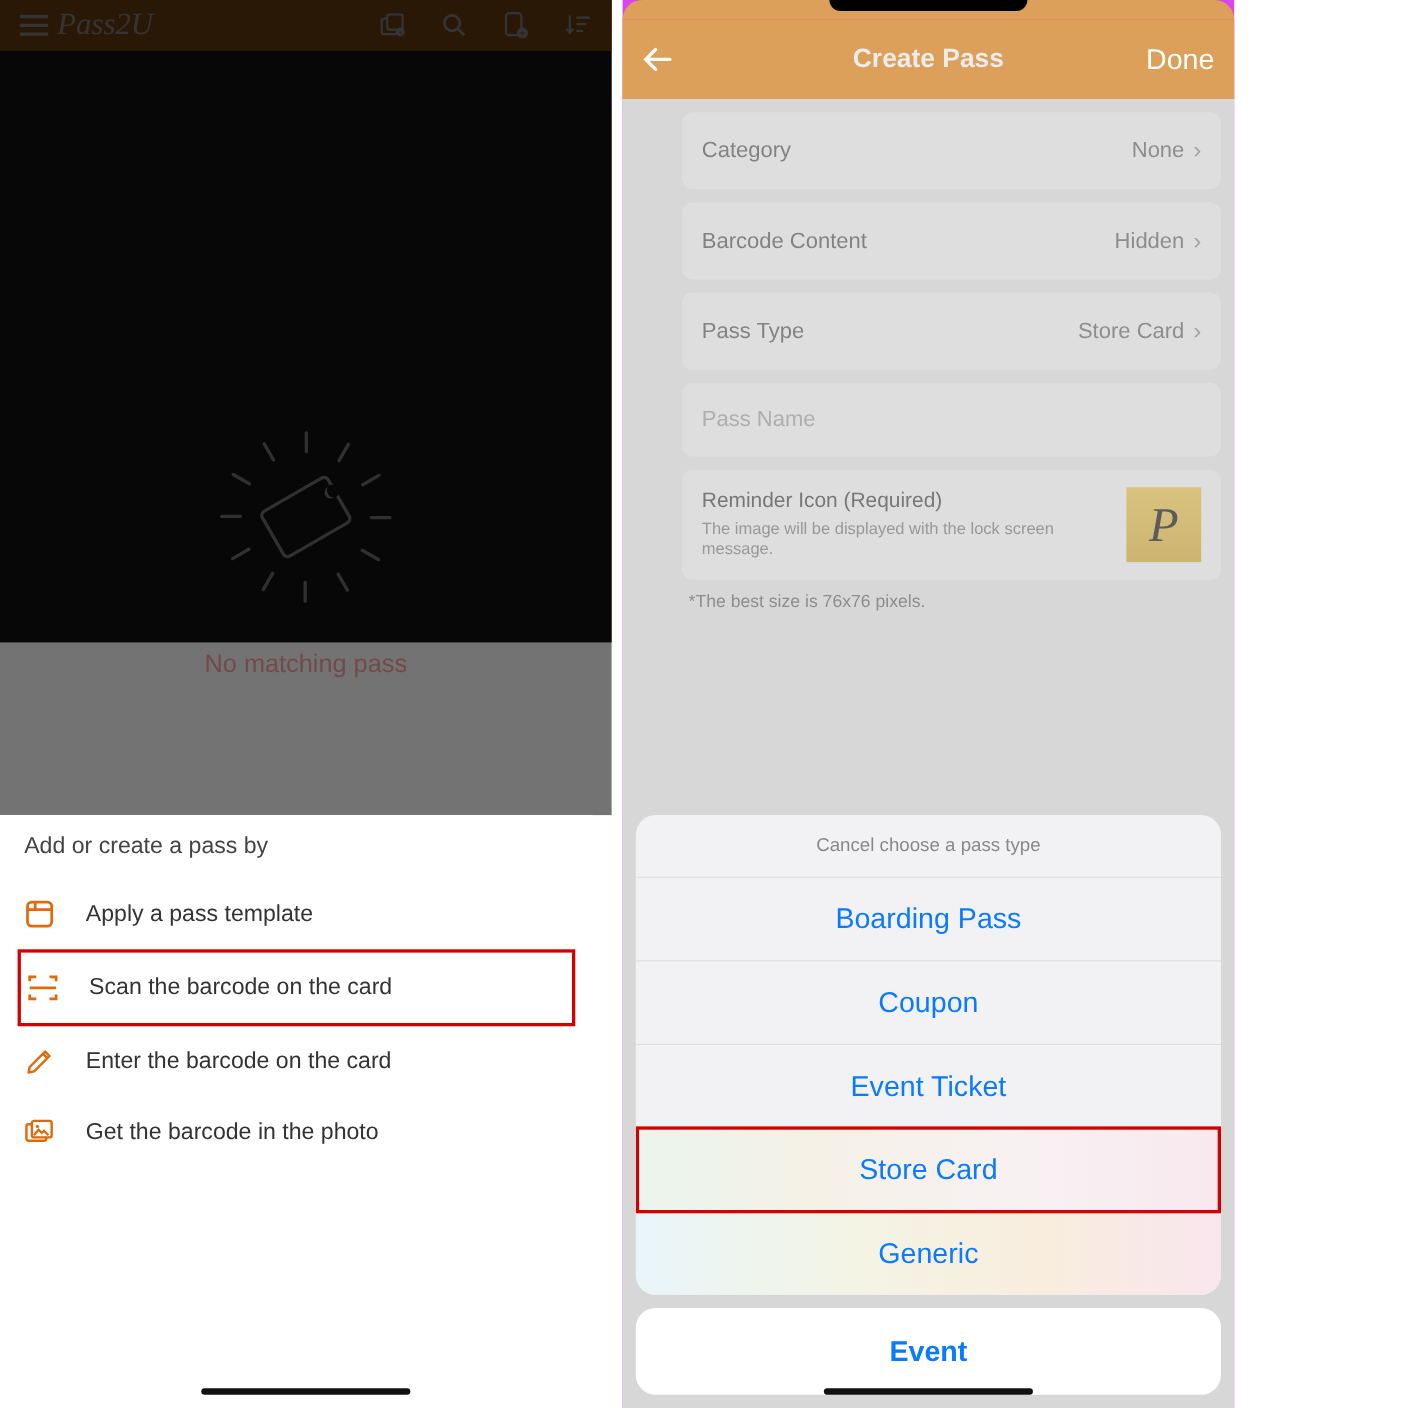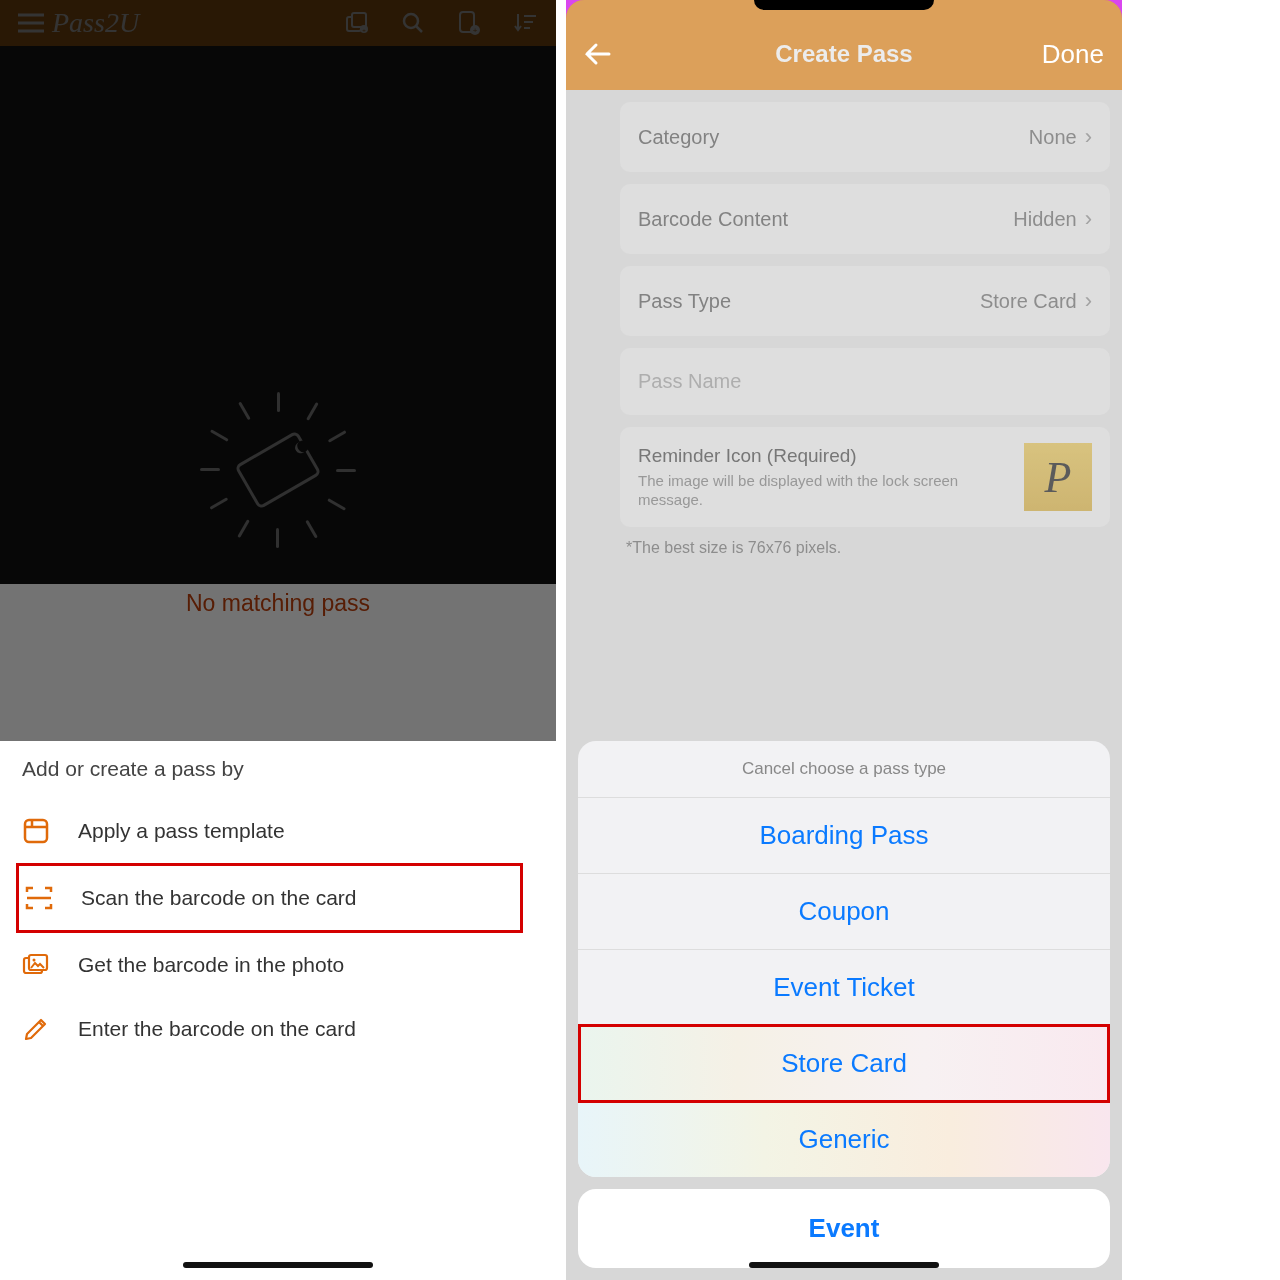--- a/index.html
+++ b/index.html
@@ -39,21 +39,21 @@
     position:absolute; left:50%; top:50%;
     width:72px; height:50px;
     border:3px solid #6a6a6a; border-radius:6px;
     transform: translate(-50%,-50%) rotate(-30deg);
   }
   .sun .ticket::after {
     content:""; position:absolute; right:-7px; top:8px;
     width:12px; height:12px; background:#111; border-radius:50%;
     border-left:3px solid #6a6a6a;
   }
-  .empty-text { font-size: 23px; color:#c2410c; }
+  .empty-text { font-size: 23px; color:#fca5a5; }
 
   .left-overlay { position:absolute; inset:0 0 auto 0; height:741px; background: rgba(0,0,0,0.55); pointer-events:none; }
 
   .left-sheet {
     position:absolute; top: 741px; left:0; right:17px;
     background:#fff; padding: 16px 22px 40px 22px;
   }
   .sheet-title { font-size: 21px; color:#444; margin-bottom: 18px; font-weight: 400; }
   .sheet-item {
     display:flex; align-items:center; gap: 28px;
@@ -250,37 +250,37 @@
       <div class="ic">
         <svg width="28" height="26" viewBox="0 0 28 26">
             <path d="M2 7V3h6M26 7V3h-6M2 19v4h6M26 19v4h-6M2 13h24" stroke="#e06a0a" stroke-width="2.5" fill="none"></path>
           </svg>
       </div>
       <span>Scan the barcode on the card</span>
     </div>
 
     <div class="sheet-item">
       <div class="ic">
+        <svg width="26" height="26" viewBox="0 0 26 26">
+            <path d="M3 23l1-5L18 4l4 4L8 22l-5 1zM16 6l4 4" stroke="#e06a0a" stroke-width="2.2" fill="none" stroke-linejoin="round"></path>
+          </svg>
+      </div>
+      <span>Enter the barcode on the card</span>
+    </div>
+
+    <div class="sheet-item">
+      <div class="ic">
         <svg width="28" height="24" viewBox="0 0 28 24">
             <rect x="2" y="5" width="18" height="15" rx="2" fill="none" stroke="#e06a0a" stroke-width="2.2"></rect>
             <rect x="7" y="2" width="18" height="15" rx="2" fill="#fff" stroke="#e06a0a" stroke-width="2.2"></rect>
             <path d="M9 15l4-5 3 3 2-2 4 4" stroke="#e06a0a" stroke-width="2" fill="none"></path>
             <circle cx="12" cy="7" r="1.5" fill="#e06a0a"></circle>
           </svg>
       </div>
       <span>Get the barcode in the photo</span>
-    </div>
-
-    <div class="sheet-item">
-      <div class="ic">
-        <svg width="26" height="26" viewBox="0 0 26 26">
-            <path d="M3 23l1-5L18 4l4 4L8 22l-5 1zM16 6l4 4" stroke="#e06a0a" stroke-width="2.2" fill="none" stroke-linejoin="round"></path>
-          </svg>
-      </div>
-      <span>Enter the barcode on the card</span>
     </div>
   </div>
 
   <div class="home-indicator"></div>
 </div>
 
 <div class="pane right">
   <div class="r-notch"></div>
   <div class="r-topcurve dim"></div>
   <div class="r-header dim">

